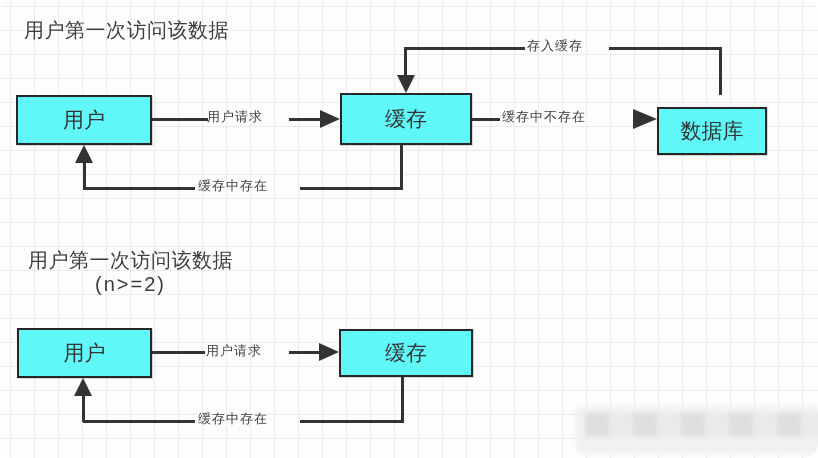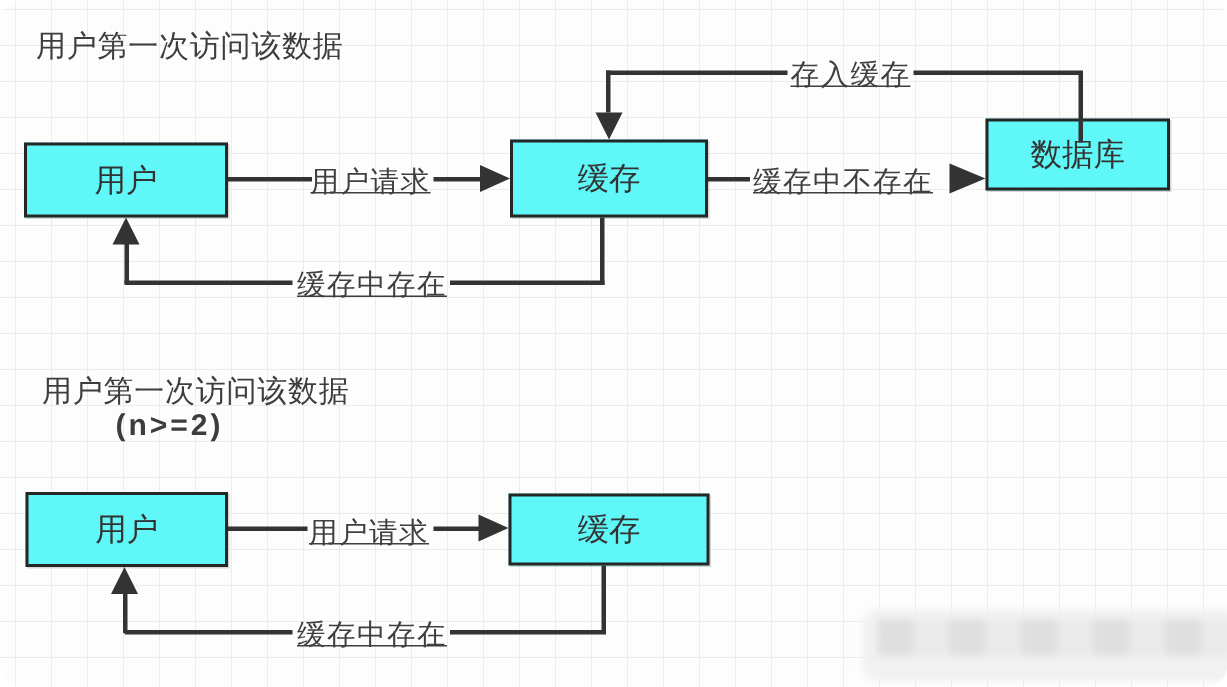--- a/index.html
+++ b/index.html
@@ -28,22 +28,22 @@
     box-sizing:border-box;
     display:flex;align-items:center;justify-content:center;
     font-size:21px;color:#333;
     box-shadow:1px 1px 0 rgba(0,0,0,0.15);
   }
   .hline,.vline{position:absolute;background:var(--line-color,#333333);}
   .hline{height:3px;}
   .vline{width:3px;}
   .edge-label{
     position:absolute;
-    font-size:19px;color:#3f3f3f;
-    white-space:nowrap;letter-spacing:1px;text-decoration:underline;
+    font-size:13px;color:#3f3f3f;
+    white-space:nowrap;letter-spacing:1px;
   }
   .arrow{position:absolute;width:0;height:0;}
   .arrow.right{border-top:9px solid transparent;border-bottom:9px solid transparent;border-left:20px solid var(--line-color,#333333);}
   .arrow.right.big{border-top:10px solid transparent;border-bottom:10px solid transparent;border-left:24px solid var(--line-color,#333333);}
   .arrow.up{border-left:9px solid transparent;border-right:9px solid transparent;border-bottom:18px solid var(--line-color,#333333);}
   .arrow.down{border-left:9px solid transparent;border-right:9px solid transparent;border-top:18px solid var(--line-color,#333333);}
   .watermark{
     position:absolute;left:575px;top:406px;width:250px;height:48px;
     filter:blur(2px);
   }
@@ -58,21 +58,21 @@
 </style>
 </head>
 <body>
 
 <div id="canvas">
 
   <div class="sec-title" style="left:24px;top:17px;">用户第一次访问该数据</div>
 
   <div class="node" style="left:16px;top:95px;width:136px;height:50px;">用户</div>
   <div class="node" style="left:340px;top:93px;width:132px;height:52px;">缓存</div>
-  <div class="node" style="left:657px;top:79px;width:123px;height:48px;">数据库</div>
+  <div class="node" style="left:657px;top:107px;width:110px;height:48px;">数据库</div>
 
   <div class="hline" style="left:152px;top:118px;width:56px;"></div>
   <div class="edge-label" style="left:207px;top:108px;">用户请求</div>
   <div class="hline" style="left:289px;top:118px;width:33px;"></div>
   <div class="arrow right" style="left:320px;top:110px;"></div>
 
   <div class="hline" style="left:472px;top:118px;width:28px;"></div>
   <div class="edge-label" style="left:502px;top:108px;">缓存中不存在</div>
   <div class="arrow right big" style="left:633px;top:109px;"></div>
 
@@ -84,21 +84,21 @@
   <div class="arrow down" style="left:397px;top:75px;"></div>
 
   <div class="vline" style="left:400px;top:145px;height:45px;"></div>
   <div class="hline" style="left:83px;top:187px;width:112px;"></div>
   <div class="edge-label" style="left:198px;top:177px;">缓存中存在</div>
   <div class="hline" style="left:300px;top:187px;width:103px;"></div>
   <div class="vline" style="left:83px;top:162px;height:27px;"></div>
   <div class="arrow up" style="left:75px;top:145px;"></div>
 
   <div class="sec-title" style="left:28px;top:247px;">用户第一次访问该数据</div>
-  <div class="sec-title" style="left:77px;top:273px;letter-spacing:2px;font-weight:bold;">(n&gt;=2)</div>
+  <div class="sec-title" style="left:95px;top:273px;letter-spacing:2px;">(n&gt;=2)</div>
 
   <div class="node" style="left:17px;top:328px;width:135px;height:50px;">用户</div>
   <div class="node" style="left:339px;top:329px;width:134px;height:48px;">缓存</div>
 
   <div class="hline" style="left:152px;top:351px;width:53px;"></div>
   <div class="edge-label" style="left:206px;top:342px;">用户请求</div>
   <div class="hline" style="left:289px;top:351px;width:32px;"></div>
   <div class="arrow right" style="left:319px;top:343px;"></div>
 
   <div class="vline" style="left:401px;top:377px;height:45px;"></div>

